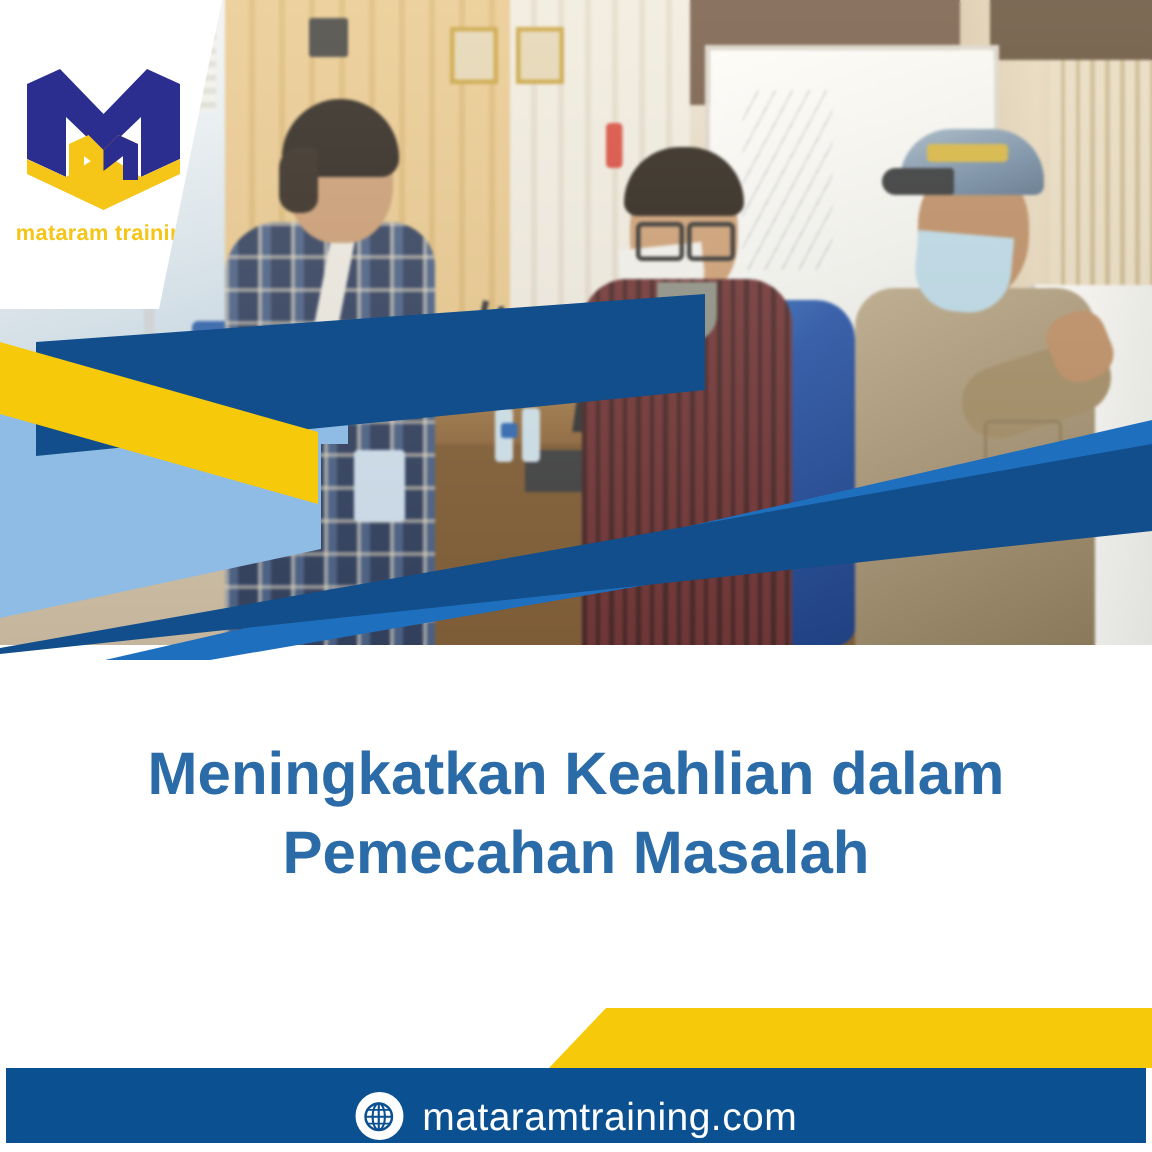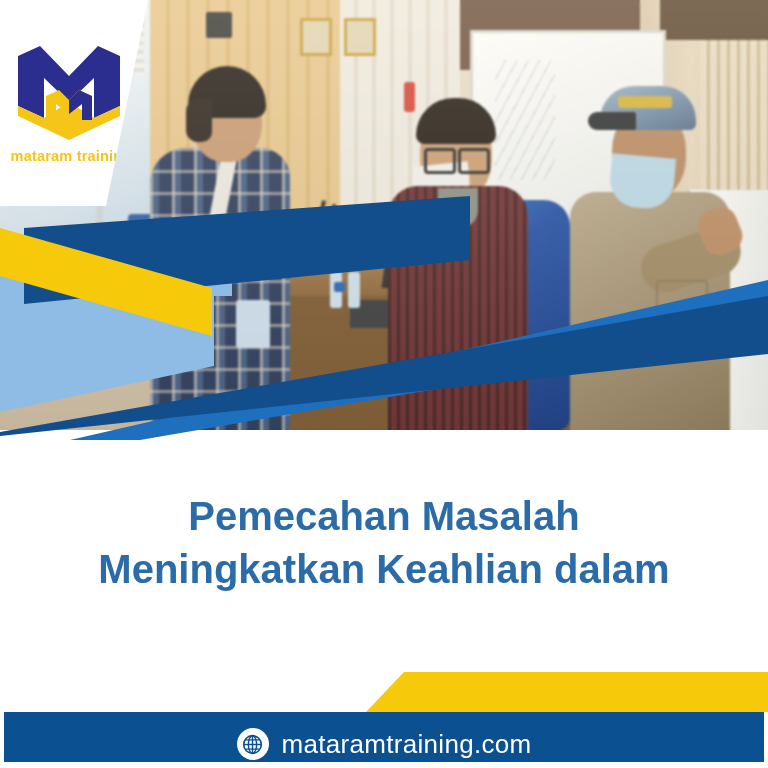--- a/index.html
+++ b/index.html
@@ -297,22 +297,22 @@
 
         <polygon points="30,52 43,46 53,56 63,46 76,52 76,76 66,76 66,60 53,70 40,60 40,76 30,76" fill="#F5C518"></polygon>
 
         <polygon points="53,56 63,46 76,52 76,76 66,76 66,60 53,70" fill="#2B2E8F"></polygon>
       </svg>
     </div>
     <div class="logo-text">mataram training</div>
   </div>
 
   <div class="subtitle">
+    <div>Meningkatkan Keahlian dalam</div>
     <div>Pemecahan Masalah</div>
-    <div>Meningkatkan Keahlian dalam</div>
   </div>
 
   <div class="footer-yellow"></div>
   <div class="footer-bar">
     <div class="footer-inner">
       <span class="globe">
         <svg viewBox="0 0 24 24" width="23" height="23" aria-hidden="true">
           <circle cx="12" cy="12" r="9.2" fill="none" stroke="#0B5090" stroke-width="1.7"></circle>
           <ellipse cx="12" cy="12" rx="4.3" ry="9.2" fill="none" stroke="#0B5090" stroke-width="1.5"></ellipse>
           <line x1="2.8" y1="12" x2="21.2" y2="12" stroke="#0B5090" stroke-width="1.5"></line>

